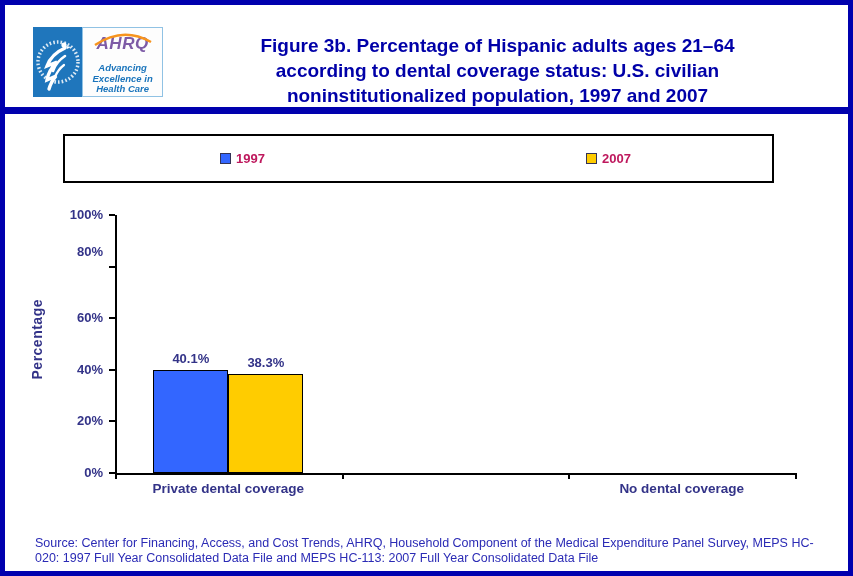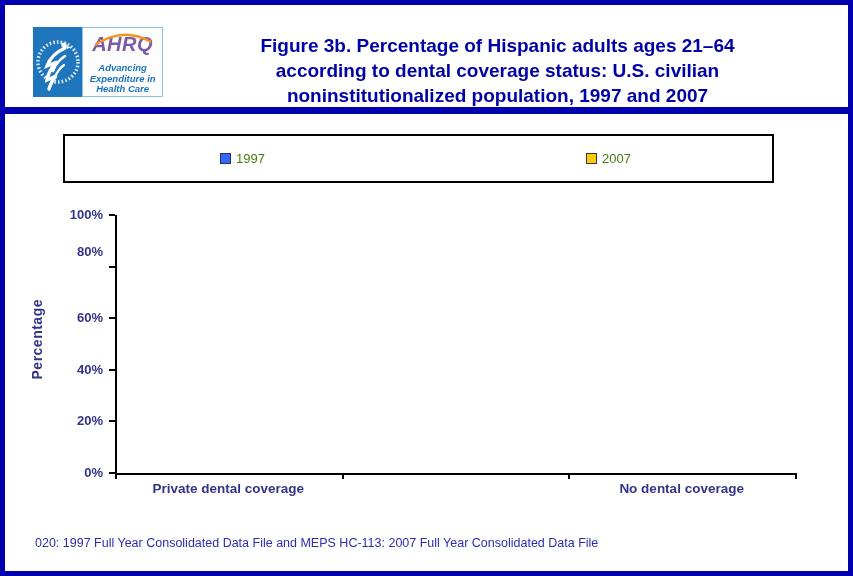--- a/index.html
+++ b/index.html
@@ -6,34 +6,34 @@
   .figure{
     position:relative;width:853px;height:576px;background:#fff;
     border:5px solid #0000AE;box-sizing:border-box;
     font-family:"Liberation Sans",sans-serif;overflow:hidden;margin:0 auto;
   }
   
   .logo-block{position:absolute;left:28px;top:22px;width:130px;height:70px;display:flex;}
   .hhs-seal{width:50px;height:70px;background:#1F76BC;display:flex;align-items:center;justify-content:center;}
   .ahrq-box{width:80px;height:68px;background:#fdfdfd;border:1px solid #90C2E4;display:flex;flex-direction:column;align-items:center;justify-content:center;position:relative;}
   .ahrq-arc{position:absolute;top:4px;left:10px;}
-  .ahrq-word{font-size:20px;font-weight:bold;font-style:italic;color:#7D5BA6;letter-spacing:.5px;line-height:18px;margin-top:6px;}
+  .ahrq-word{font-size:17px;font-weight:bold;font-style:italic;color:#7D5BA6;letter-spacing:.5px;line-height:18px;margin-top:6px;}
   .ahrq-tagline{font-size:9.5px;font-weight:bold;font-style:italic;color:#1B75BC;line-height:10.5px;text-align:center;margin-top:10px;}
   .title{
     position:absolute;left:150px;right:8px;top:28px;text-align:center;
     color:#0000A8;font-size:19px;font-weight:bold;line-height:25px;
   }
   .divider{position:absolute;left:0;top:102px;width:100%;height:7px;background:#0000AE;}
   
   .legend{position:absolute;left:58px;top:129px;width:711px;height:49px;background:#fff;border:2px solid #000;box-sizing:border-box;}
   .legend-item{position:absolute;top:15px;display:flex;align-items:center;gap:5px;}
   .legend-item.e0{left:155px;}
   .legend-item.e1{left:521px;}
   .legend-marker{width:11px;height:11px;border:1.5px solid #333355;box-sizing:border-box;display:inline-block;}
-  .legend-label{font-size:13px;font-weight:normal;color:#4d7c0f;}
+  .legend-label{font-size:13px;font-weight:bold;color:#be185d;}
   
   .ylabel{
     position:absolute;left:24px;top:294px;color:#333388;font-size:14px;font-weight:bold;
     writing-mode:vertical-rl;transform:rotate(180deg);letter-spacing:.5px;
   }
   .ytick-label{position:absolute;left:0;width:98px;text-align:right;font-size:13px;font-weight:bold;color:#333388;}
   .ytick-mark{position:absolute;left:104px;width:6px;height:2px;background:#000;}
   .xtick-mark{position:absolute;top:468px;width:2px;height:6px;background:#000;}
   .axis-y{position:absolute;left:110px;top:210px;width:2px;height:258px;background:#000;}
   .axis-x{position:absolute;left:110px;top:468px;width:682px;height:2px;background:#000;}
@@ -62,21 +62,21 @@
         <path d="M29 35 C25 38 22 42 20 47" stroke="#fff" stroke-width="2.2" fill="none" stroke-linecap="round"></path>
       </svg>
     </div>
     <div class="ahrq-box">
       <svg class="ahrq-arc" width="60" height="14" viewBox="0 0 60 14">
         <path d="M2 13 Q30 -6 58 10" stroke="#F7941D" stroke-width="2.4" fill="none"></path>
       </svg>
       <div class="ahrq-word">AHRQ</div>
       <div class="ahrq-tagline">
         <div>Advancing</div>
-        <div>Expenditure in</div>
+        <div>Excellence in</div>
         <div>Health Care</div>
       </div>
     </div>
   </div>
 
   <div class="title">
     <div>Figure 3b. Percentage of Hispanic adults ages 21–64</div>
     <div>according to dental coverage status: U.S. civilian</div>
     <div>noninstitutionalized population, 1997 and 2007</div>
   </div>
@@ -113,23 +113,30 @@
   <div class="axis-x"></div>
   <div id="xticks">
       <div class="xtick-mark" style="left: 110px;"></div>
       <div class="xtick-mark" style="left: 336.667px;"></div>
       <div class="xtick-mark" style="left: 563.333px;"></div>
       <div class="xtick-mark" style="left: 790px;"></div>
     </div>
 
   <div class="bars" id="bar-groups">
       <div class="bar-group" style="left: 0px; width: 226.667px;">
+        <div class="bar-pair">
+          <div class="bar" style="left: 0px; height: 103.458px; background: rgb(51, 102, 255);"></div>
+          <div class="bar-label" style="left: -20px; bottom: 107.458px;">40.1%</div>
+          <div class="bar" style="left: 75px; height: 98.814px; background: rgb(255, 204, 0);"></div>
+          <div class="bar-label" style="left: 55px; bottom: 102.814px;">38.3%</div>
+        </div>
         <div class="cat-label">Private dental coverage</div>
       </div>
       <div class="bar-group" style="left: 453.333px; width: 226.667px;">
         <div class="cat-label">No dental coverage</div>
       </div>
     </div>
 
   <div class="source">
+    <div>Source: Center for Financing, Access, and Cost Trends, AHRQ, Household Component of the Medical Expenditure Panel Survey, MEPS HC-</div>
     <div>020: 1997 Full Year Consolidated Data File and MEPS HC-113: 2007 Full Year Consolidated Data File</div>
   </div>
 </div>
 
 </body></html>

